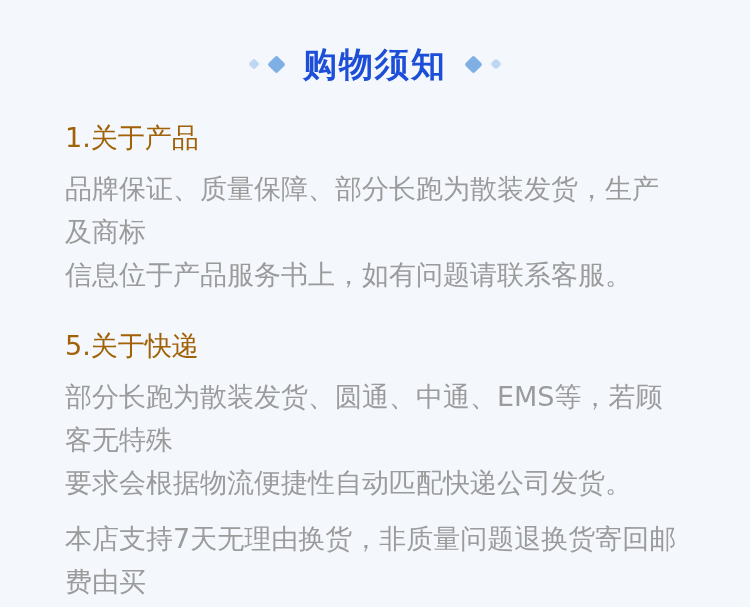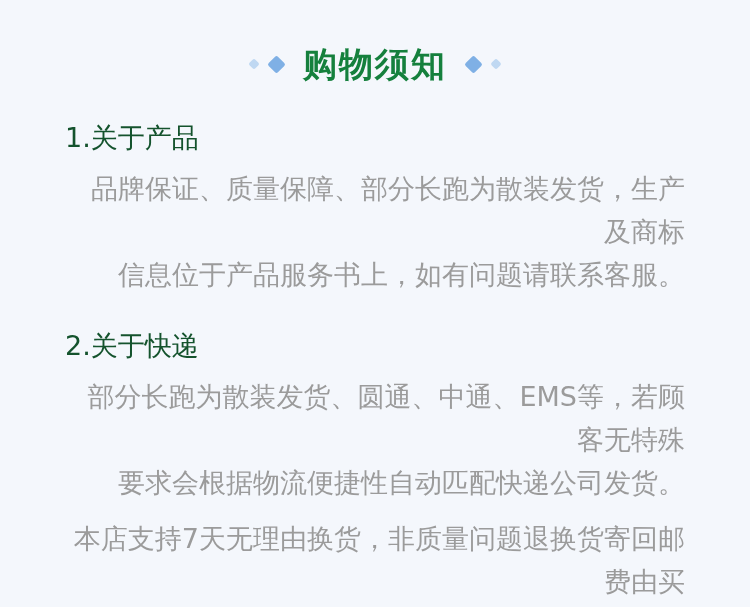--- a/index.html
+++ b/index.html
@@ -18,21 +18,21 @@
   .title-row {
     display: flex;
     align-items: center;
     justify-content: center;
     padding-top: 44px;
     gap: 12px;
   }
   .page-title {
     font-size: 34px;
     font-weight: bold;
-    color: #15803d;
+    color: #1d4ed8;
     letter-spacing: 2px;
     line-height: 40px;
     margin: 0 8px;
   }
   .diamond {
     display: inline-block;
     transform: rotate(45deg);
     border-radius: 2px;
     flex: 0 0 auto;
   }
@@ -45,34 +45,33 @@
     width: 8px;
     height: 8px;
     background: #bfd8f2;
   }
   .content {
     padding: 0 65px;
   }
   .section-heading {
     font-size: 27px;
     font-weight: normal;
-    color: #14532d;
+    color: #a16207;
     line-height: 32px;
     margin: 34px 0 0 0;
   }
   .section-heading.first {
     margin-top: 38px;
   }
   .section-body {
     font-size: 27px;
     color: #9b9b9b;
     line-height: 43px;
     margin: 13px 0 0 0;
     white-space: pre-line;
-    text-align: right;
   }
 </style>
 </head>
 <body>
 
 <div class="page">
 
   <div class="title-row">
     <span class="diamond diamond-small"></span>
     <span class="diamond diamond-large"></span>
@@ -83,21 +82,21 @@
 
   <div class="content">
 
     <div>
       <h2 class="section-heading first">1.关于产品</h2>
       <p class="section-body">品牌保证、质量保障、部分长跑为散装发货，生产及商标
 信息位于产品服务书上，如有问题请联系客服。</p>
     </div>
 
     <div>
-      <h2 class="section-heading">2.关于快递</h2>
+      <h2 class="section-heading">5.关于快递</h2>
       <p class="section-body">部分长跑为散装发货、圆通、中通、EMS等，若顾客无特殊
 要求会根据物流便捷性自动匹配快递公司发货。</p>
     </div>
 
     <div>
       <p class="section-body">本店支持7天无理由换货，非质量问题退换货寄回邮费由买
 家承担，售后人员在签收您的包裹后3-5个工作日核实信息
 后主动联系您，为您处理。</p>
     </div>
 

